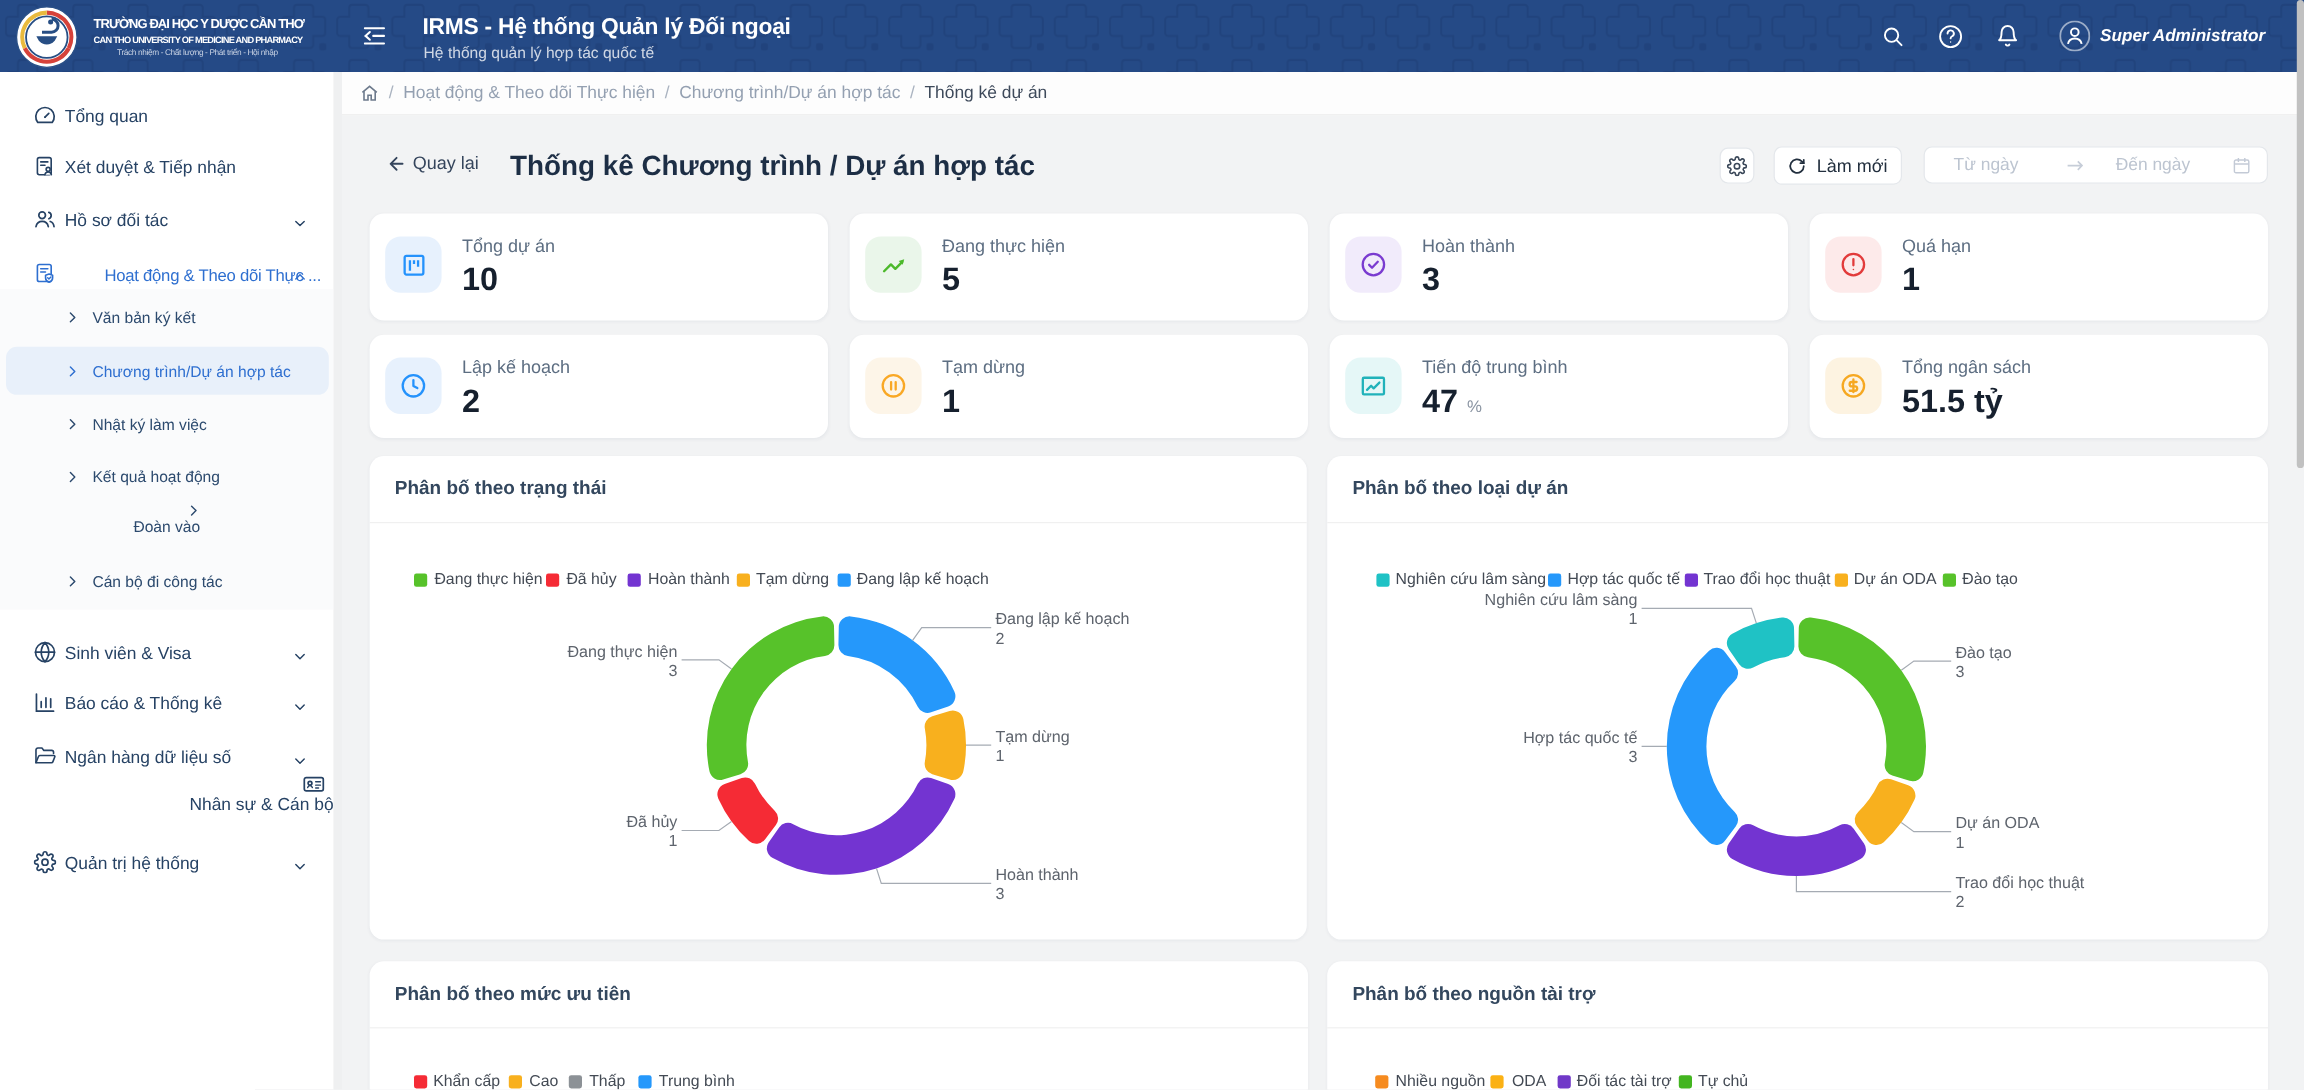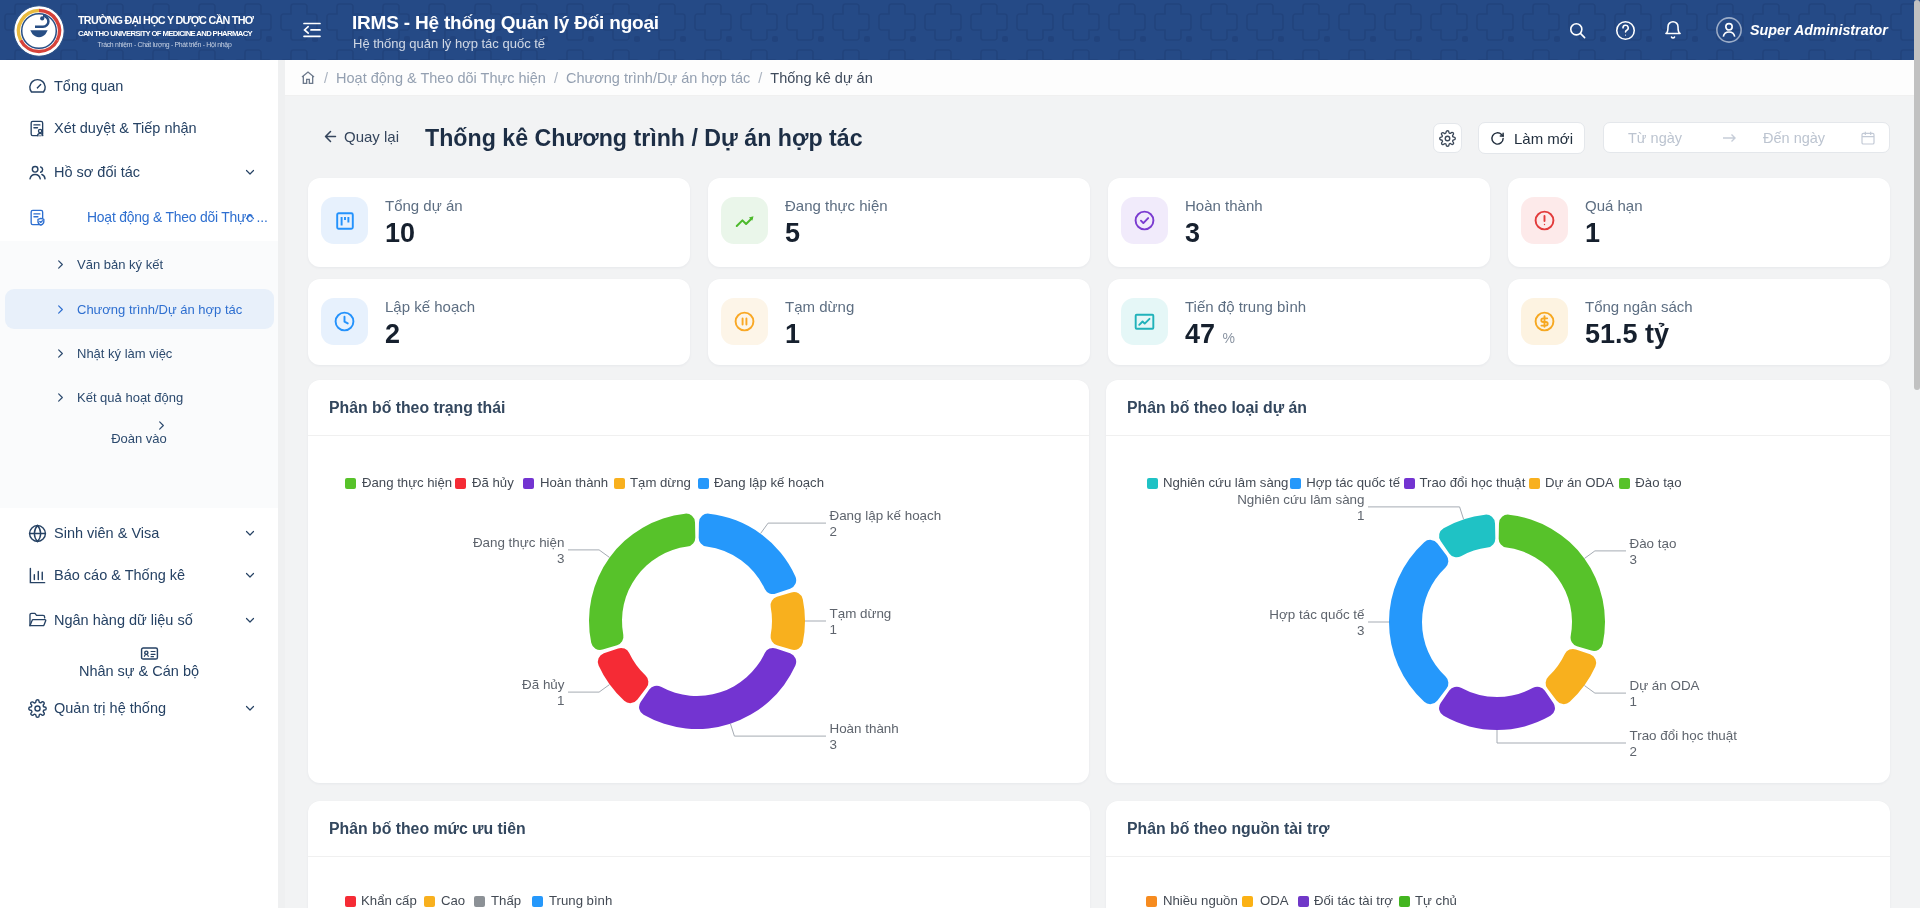--- a/index.html
+++ b/index.html
@@ -16,21 +16,21 @@
 .uni-txt .l3 { font-size:6.9px; margin-top:3.5px; color:#c9d3e4; letter-spacing:-0.3px; text-align:center; white-space:nowrap; }
 .fold { position:absolute; left:303px; top:21px; color:#fff; }
 .htitle { position:absolute; left:352px; top:12px; color:#fff; font-size:19px; font-weight:bold; letter-spacing:-0.2px; }
 .hsub { position:absolute; left:353px; top:36px; color:rgba(255,255,255,.78); font-size:13px; }
 .hicons { position:absolute; right:43px; top:0; height:60px; display:flex; align-items:center; color:#fff; }
 .hname { font-size:14.3px; font-weight:bold; color:#fff;font-style:italic; }
 
 .sidebar { position:absolute; left:0; top:60px; width:278px; height:848px; background:#fff; }
 .gutter { position:absolute; left:278px; top:60px; width:7px; height:848px; background:#eff0f1; }
 .subsec { position:absolute; left:0; top:181px; width:278px; height:267px; background:#fafbfc; }
-.mi { position:absolute; left:0; width:278px; height:40px; display:flex; align-items:center; color:#264264; font-size:14.5px; }
+.mi { position:absolute; left:0; width:278px; height:40px; display:flex; align-items:flex-end; color:#264264; font-size:14.5px; }
 .mi .ic { width:19px; height:19px; margin-left:28px; margin-right:7px; flex:none; }
 .mi .chev { position:absolute; right:22px; width:12px; height:12px; }
 .mi.act { color:#2E6FD0;gap:33px; }
 .smi { position:absolute; left:0; width:278px; height:40px; display:flex; align-items:center; color:#2c4a6e; font-size:13px; }
 .smi .arr { width:11px; height:11px; margin-left:55px; margin-right:11px; flex:none; }
 .smi.sel { left:5px; width:269px; background:#e8f0fa; border-radius:9px; color:#2E6FD0; }
 .smi.sel .arr { margin-left:50px; }
 
 .bcbar { position:absolute; left:285px; top:60px; width:1635px; height:36px; background:#fdfdfd; border-bottom:1px solid #f0f0f0; }
 .bc { position:absolute; left:15px; top:0; height:36px; display:flex; align-items:center; font-size:14.5px; color:#94a0b1; }
@@ -180,20 +180,26 @@
       <svg class="arr" viewBox="0 0 24 24" fill="none" stroke="currentColor" stroke-width="2.6" stroke-linecap="round" stroke-linejoin="round">
         <path d="M8 4 l8 8-8 8"></path>
       </svg>
       <span>Kết quả hoạt động</span>
     </div>
 <div class="smi" style="top:360px;flex-direction:column;">
       <svg class="arr" viewBox="0 0 24 24" fill="none" stroke="currentColor" stroke-width="2.6" stroke-linecap="round" stroke-linejoin="round">
         <path d="M8 4 l8 8-8 8"></path>
       </svg>
       <span>Đoàn vào</span>
+    </div>
+<div class="smi" style="top:404px;">
+      <svg class="arr" viewBox="0 0 24 24" fill="none" stroke="currentColor" stroke-width="2.6" stroke-linecap="round" stroke-linejoin="round">
+        <path d="M8 4 l8 8-8 8"></path>
+      </svg>
+      <span>Cán bộ đi công tác</span>
     </div>
 <div class="mi" style="top:453px;">
       <svg class="ic" viewBox="0 0 24 24" fill="none" stroke="currentColor" stroke-width="1.8" stroke-linecap="round">
         <circle cx="12" cy="12" r="10"></circle>
         <path d="M2 12 h20 M12 2 a15.3 15.3 0 0 1 4 10 15.3 15.3 0 0 1 -4 10 15.3 15.3 0 0 1 -4 -10 15.3 15.3 0 0 1 4 -10 z"></path>
       </svg>
       <span>Sinh viên &amp; Visa</span>
       <svg class="chev" viewBox="0 0 24 24" fill="none" stroke="currentColor" stroke-width="2.4" stroke-linecap="round" stroke-linejoin="round">
         <path d="M5 9 l7 7 7-7"></path>
       </svg>

